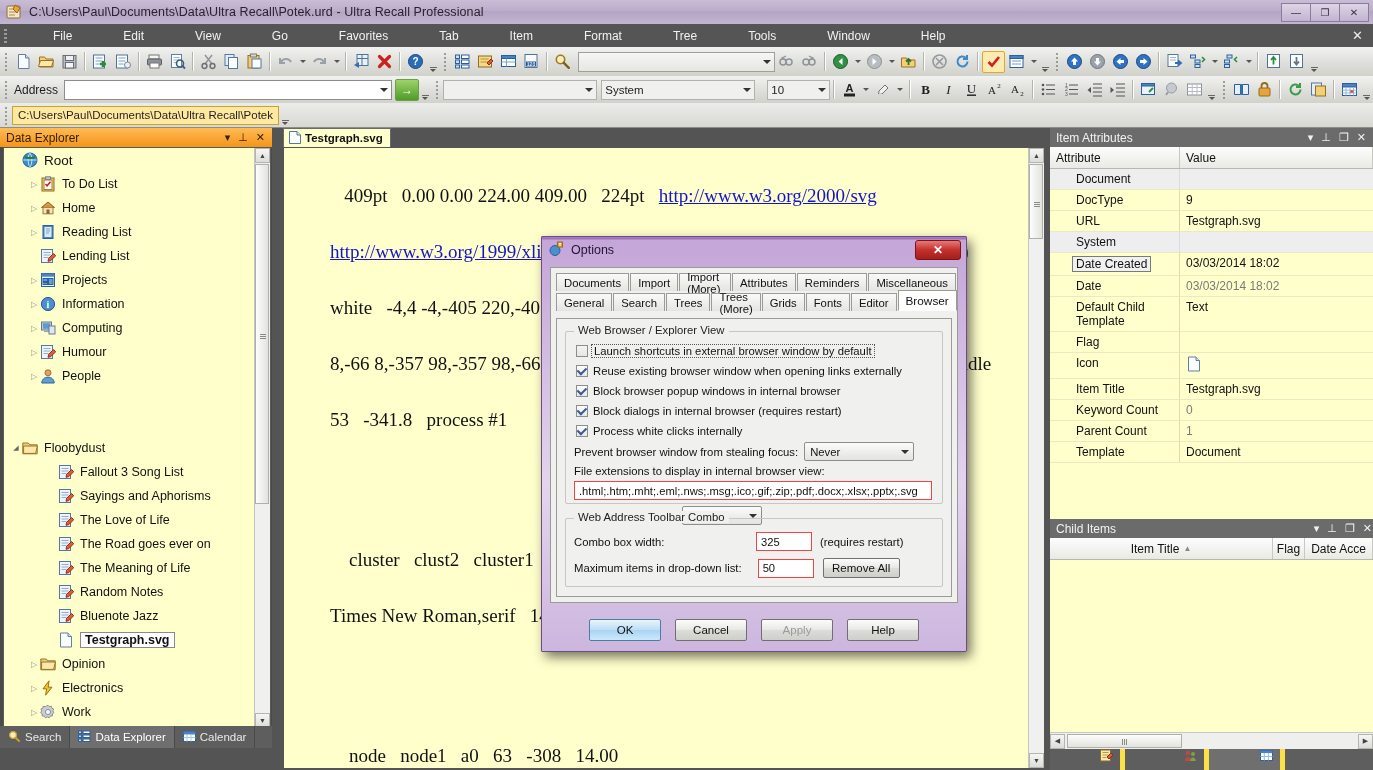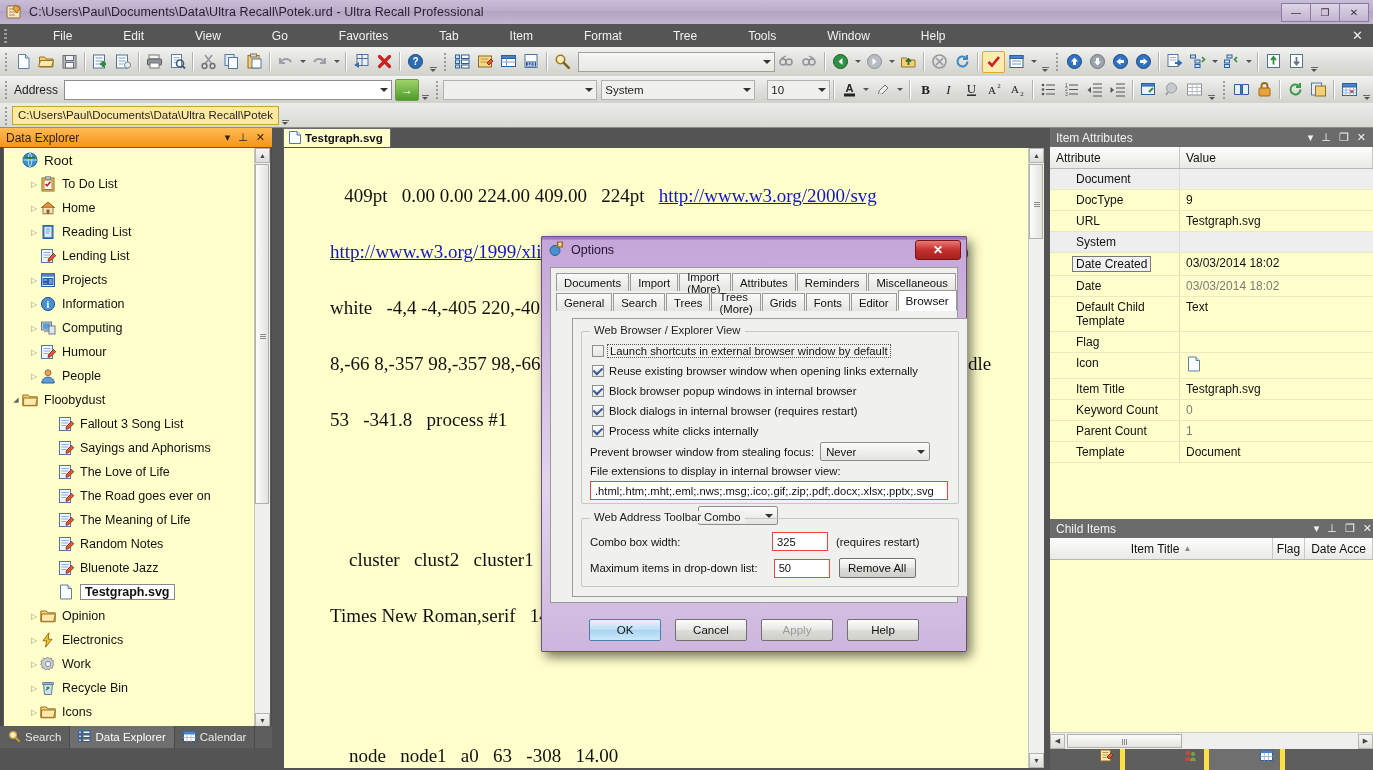--- a/index.html
+++ b/index.html
@@ -195,21 +195,21 @@
   .tabrow{display:flex;padding-left:5px;}
   .tabrow.r1{margin-top:5px;}
   .dtab{
     height:18px;padding:0 7px;font-size:11.3px;color:#111;
     background:linear-gradient(to bottom,#fafafa,#e4e4e0);
     border:1px solid #9a9a96;border-bottom:none;margin-right:1px;
     display:flex;align-items:center;box-sizing:border-box;
   }
   .dtab.sel{background:#fff;font-size:11.8px;height:21px;margin-top:-3px;border-bottom:1px solid #fff;position:relative;z-index:3;}
   .tabpage{
-    position:absolute;left:21px;top:50px;width:394px;height:277px;
+    position:absolute;left:5px;top:50px;width:394px;height:277px;
     background:#f0f0ee;border:1px solid #9a9a96;border-top:1px solid #9a9a96;
   }
   .fieldset{
     position:absolute;border:1px solid #c6c6c2;border-radius:2px;
   }
   .fs-legend{position:absolute;top:-8px;left:8px;background:#f0f0ee;padding:0 4px;font-size:11.3px;color:#222;}
   .chk-row{display:flex;align-items:center;height:20px;font-size:11.3px;color:#111;}
   .chk{
     width:12px;height:12px;background:#fff;border:1px solid #8d8d8d;margin-right:5px;flex:none;
     display:flex;align-items:center;justify-content:center;box-sizing:border-box;
@@ -840,21 +840,21 @@
             <span class="tlabel">Humour</span>
           </div>
           <div class="tnode" style="padding-left: 24px;">
             <span class="texp">▷</span>
             <span class="ticon"><svg width="16" height="16" viewBox="0 0 16 16">
                 <circle cx="8" cy="4.8" r="3" fill="#e2a06a" stroke="#a86b34"></circle>
                 <path d="M1.8 15c0-3.4 2.6-5.8 6.2-5.8s6.2 2.4 6.2 5.8z" fill="#5f9fd8" stroke="#2c5f9e"></path>
               </svg></span>
             <span class="tlabel">People</span>
           </div>
-          <div class="tnode" style="">
+          <div class="tnode" style=" margin-top: 48px;">
             <span class="texp" style="color: rgb(102, 102, 102); font-size: 7px;">◢</span>
             <span class="ticon"><svg width="16" height="16" viewBox="0 0 16 16">
                 <path d="M0.8 3h5.5l1.4 1.8h7.5v9h-14.4z" fill="#f3cf78" stroke="#9a7420"></path>
                 <path d="M1.6 6h13.8l-1.8 7.4h-12z" fill="#fde8ae" stroke="#9a7420"></path>
               </svg></span>
             <span class="tlabel">Floobydust</span>
           </div>
           <div class="tnode" style="padding-left: 42px;">
             <span class="texp"></span>
             <span class="ticon"><svg width="16" height="16" viewBox="0 0 16 16">

